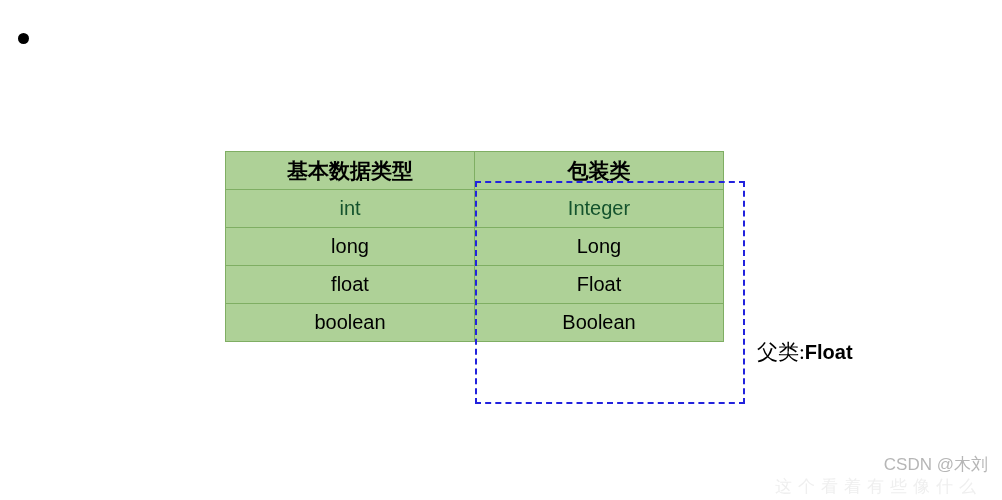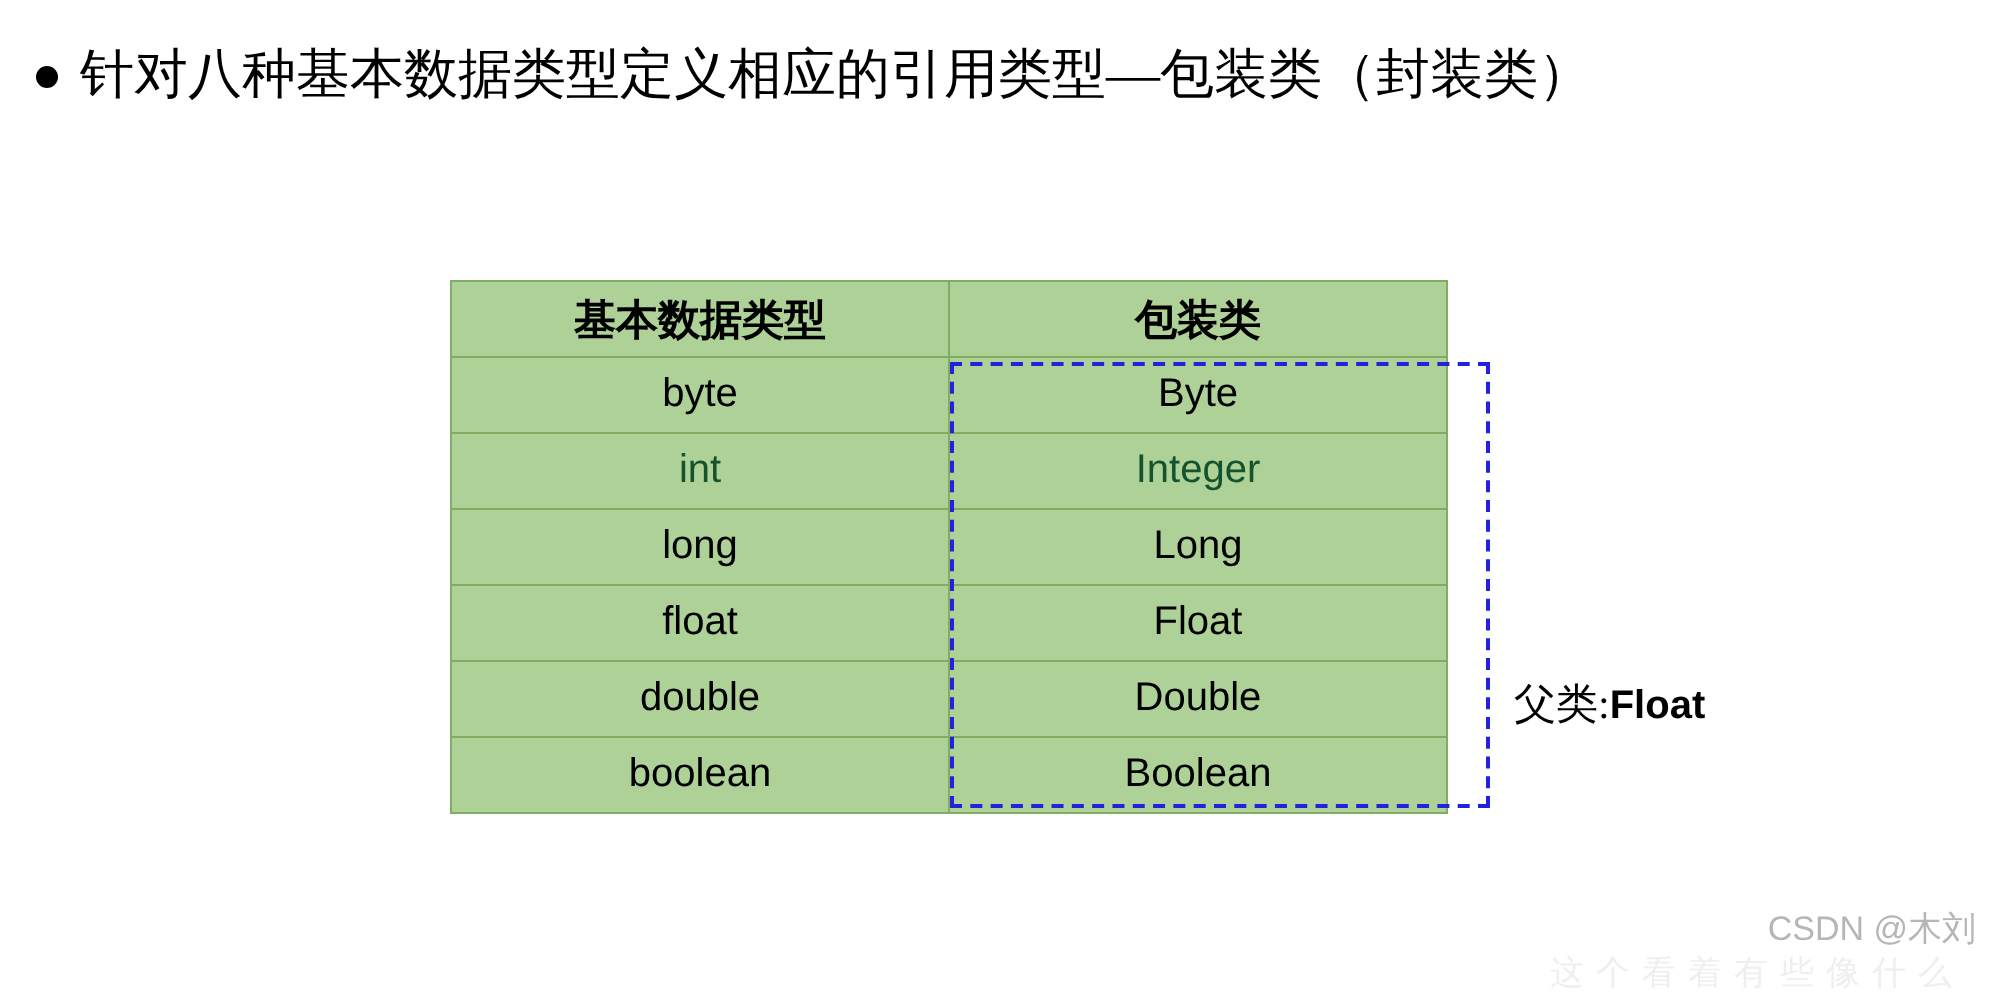--- a/index.html
+++ b/index.html
@@ -43,21 +43,21 @@
     font-size: 27px;
     color: #000000;
     letter-spacing: 0px;
     line-height: 1;
   }
 
   
   #type-table {
     position: absolute;
     left: 225px;
-    top: 140px;
+    top: 151px;
     width: 498px;
     border-collapse: collapse;
     border: 1px solid #6aa84f;
     background: #aed197;
     table-layout: fixed;
   }
   #type-table td, #type-table th {
     height: 37px;
     border: 1px solid #7fae63;
     text-align: center;
@@ -132,55 +132,46 @@
     letter-spacing: 6px;
     white-space: nowrap;
   }
 </style>
 </head>
 <body>
 
 <div id="bullet-list">
   <div class="bullet-line">
     <span class="bullet-dot"></span>
-    <span class="bullet-text">针对八种基本数据类型定义相应的引用类型—包装类（封装类）</span>
   </div>
 </div>
 
 <table id="type-table">
   <colgroup>
     <col class="col-prim">
     <col class="col-wrap">
   </colgroup>
   <thead>
     <tr>
       <th>基本数据类型</th>
       <th>包装类</th>
     </tr>
   </thead>
   <tbody>
     <tr>
-      <td>byte</td>
-      <td>Byte</td>
-    </tr>
-    <tr>
       <td class="red">int</td>
       <td class="red">Integer</td>
     </tr>
     <tr>
       <td>long</td>
       <td>Long</td>
     </tr>
     <tr>
       <td>float</td>
       <td>Float</td>
-    </tr>
-    <tr>
-      <td>double</td>
-      <td>Double</td>
     </tr>
     <tr>
       <td>boolean</td>
       <td>Boolean</td>
     </tr>
   </tbody>
 </table>
 
 <div id="number-highlight"></div>
 

